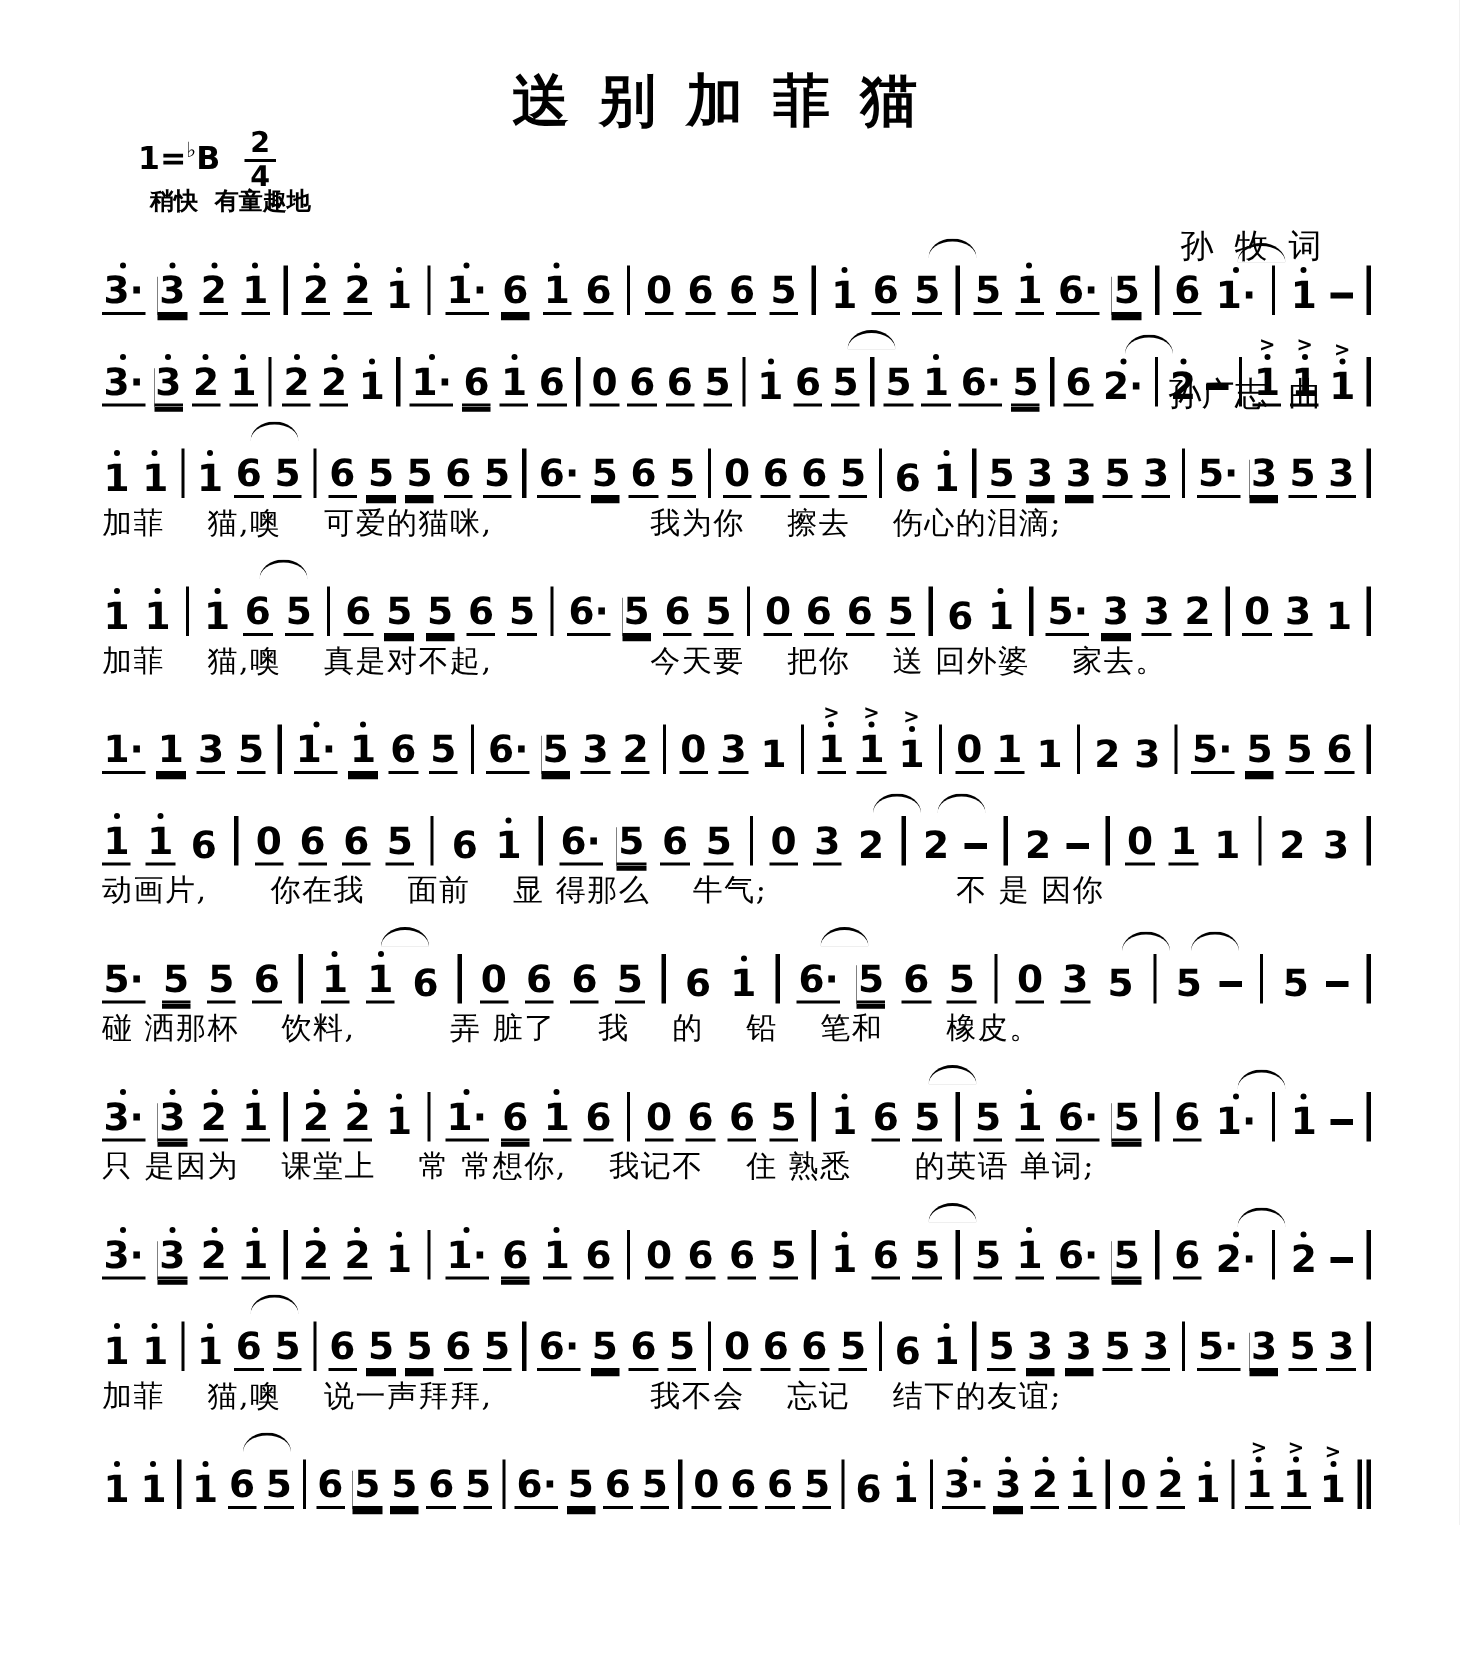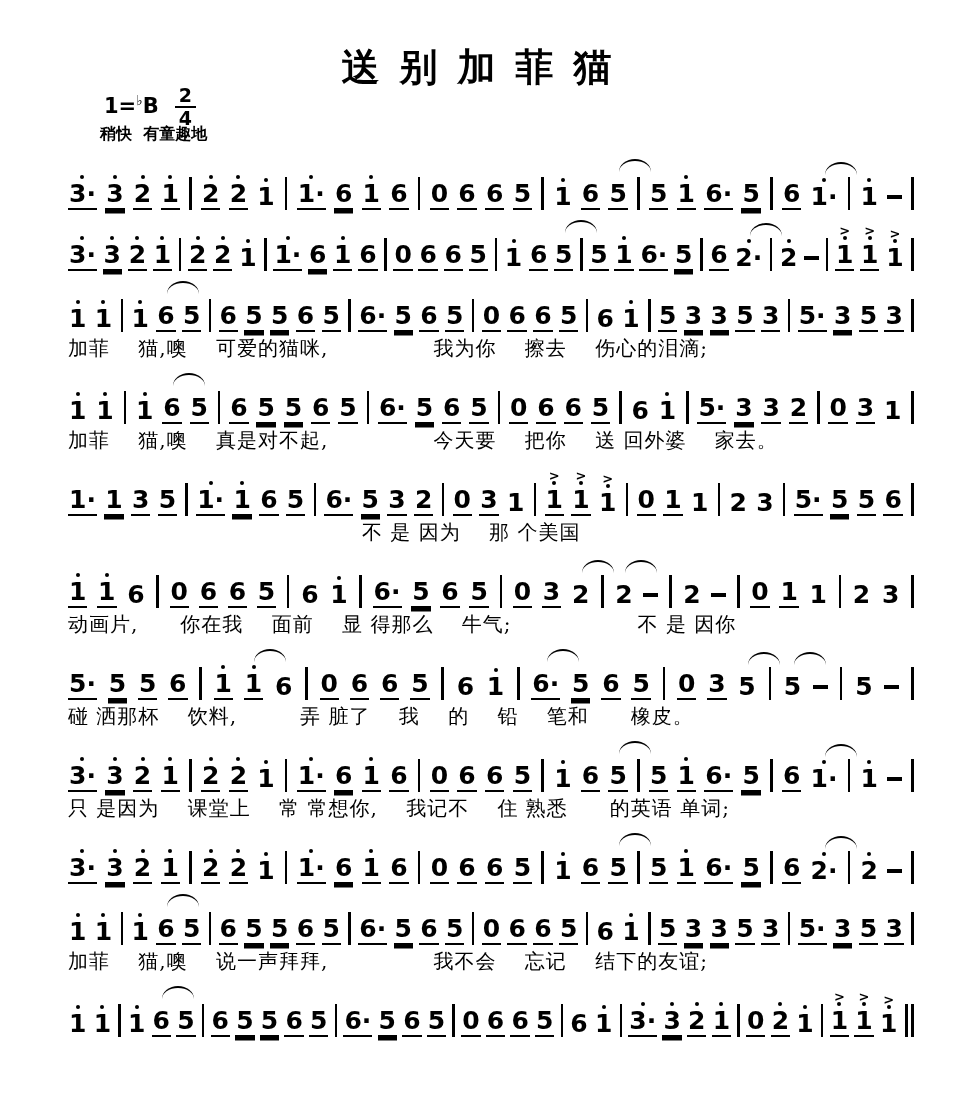--- a/index.html
+++ b/index.html
@@ -2,21 +2,21 @@
 <html><head>
 <meta charset="utf-8">
 <style>
   html,body{margin:0;padding:0;background:#e8e8e8;}
   .page{width:973px;height:1118px;background:#ffffff;margin:0 auto;overflow:hidden;
         font-family:"DejaVu Sans",sans-serif;color:#000;position:relative;}
   
   .header{position:relative;height:152px;}
   .title{text-align:center;padding-top:42px;font-size:38px;font-weight:bold;
          letter-spacing:20px;font-family:"DejaVu Serif",serif;}
-  .keyrow{position:absolute;left:104px;top:86px;font-size:21px;font-weight:bold;white-space:nowrap;}
+  .keyrow{position:absolute;left:92px;top:86px;font-size:21px;font-weight:bold;white-space:nowrap;}
   .keyrow sup{font-size:14px;}
   .timesig{display:inline-block;vertical-align:middle;margin-left:16px;text-align:center;
            font-size:19px;font-weight:bold;line-height:19px;}
   .timesig .num{display:block;border-bottom:2px solid #000;padding:0 4px 1px;}
   .timesig .den{display:block;padding-top:1px;}
   .tempo{position:absolute;left:100px;top:124px;font-size:16px;font-weight:bold;
          font-family:"DejaVu Serif",serif;white-space:pre;}
   .credits{position:absolute;right:92px;top:82px;text-align:right;font-size:22px;
            font-family:"DejaVu Serif",serif;line-height:33px;white-space:pre;}
   
@@ -41,20 +41,24 @@
           white-space:pre;margin-top:3px;height:28px;letter-spacing:1px;overflow:hidden;}
 </style>
 </head>
 <body>
 
 <div class="page">
   <div class="header">
     <div class="title">送别加菲猫</div>
     <div class="keyrow"><span>1=</span><sup>♭</sup><span>B</span><span class="timesig"><span class="num">2</span><span class="den">4</span></span></div>
     <div class="tempo">稍快  有童趣地</div>
+    <div class="credits">
+      <div>孙  牧  词</div>
+      <div>孙广志  曲</div>
+    </div>
   </div>
   <div class="sheet">
       <div class="music-line">
         <div class="notation">
           <span class="note">
             <span class="top">
               <span class="odot"></span>
             </span>
             <span class="d u1">3·</span>
           </span>
@@ -747,21 +751,20 @@
           <span class="note">
             <span class="top"></span>
             <span class="d u1">5</span>
           </span>
           <span class="note">
             <span class="top"></span>
             <span class="d u1">6</span>
           </span>
           <span class="bar"></span>
         </div>
-        <div class="lyrics">　　　　　　　　　　　　　　不 是 因为　 那 个美国</div>
       </div>
       <div class="music-line">
         <div class="notation">
           <span class="note">
             <span class="top">
               <span class="odot"></span>
             </span>
             <span class="d u1">1</span>
           </span>
           <span class="note">

